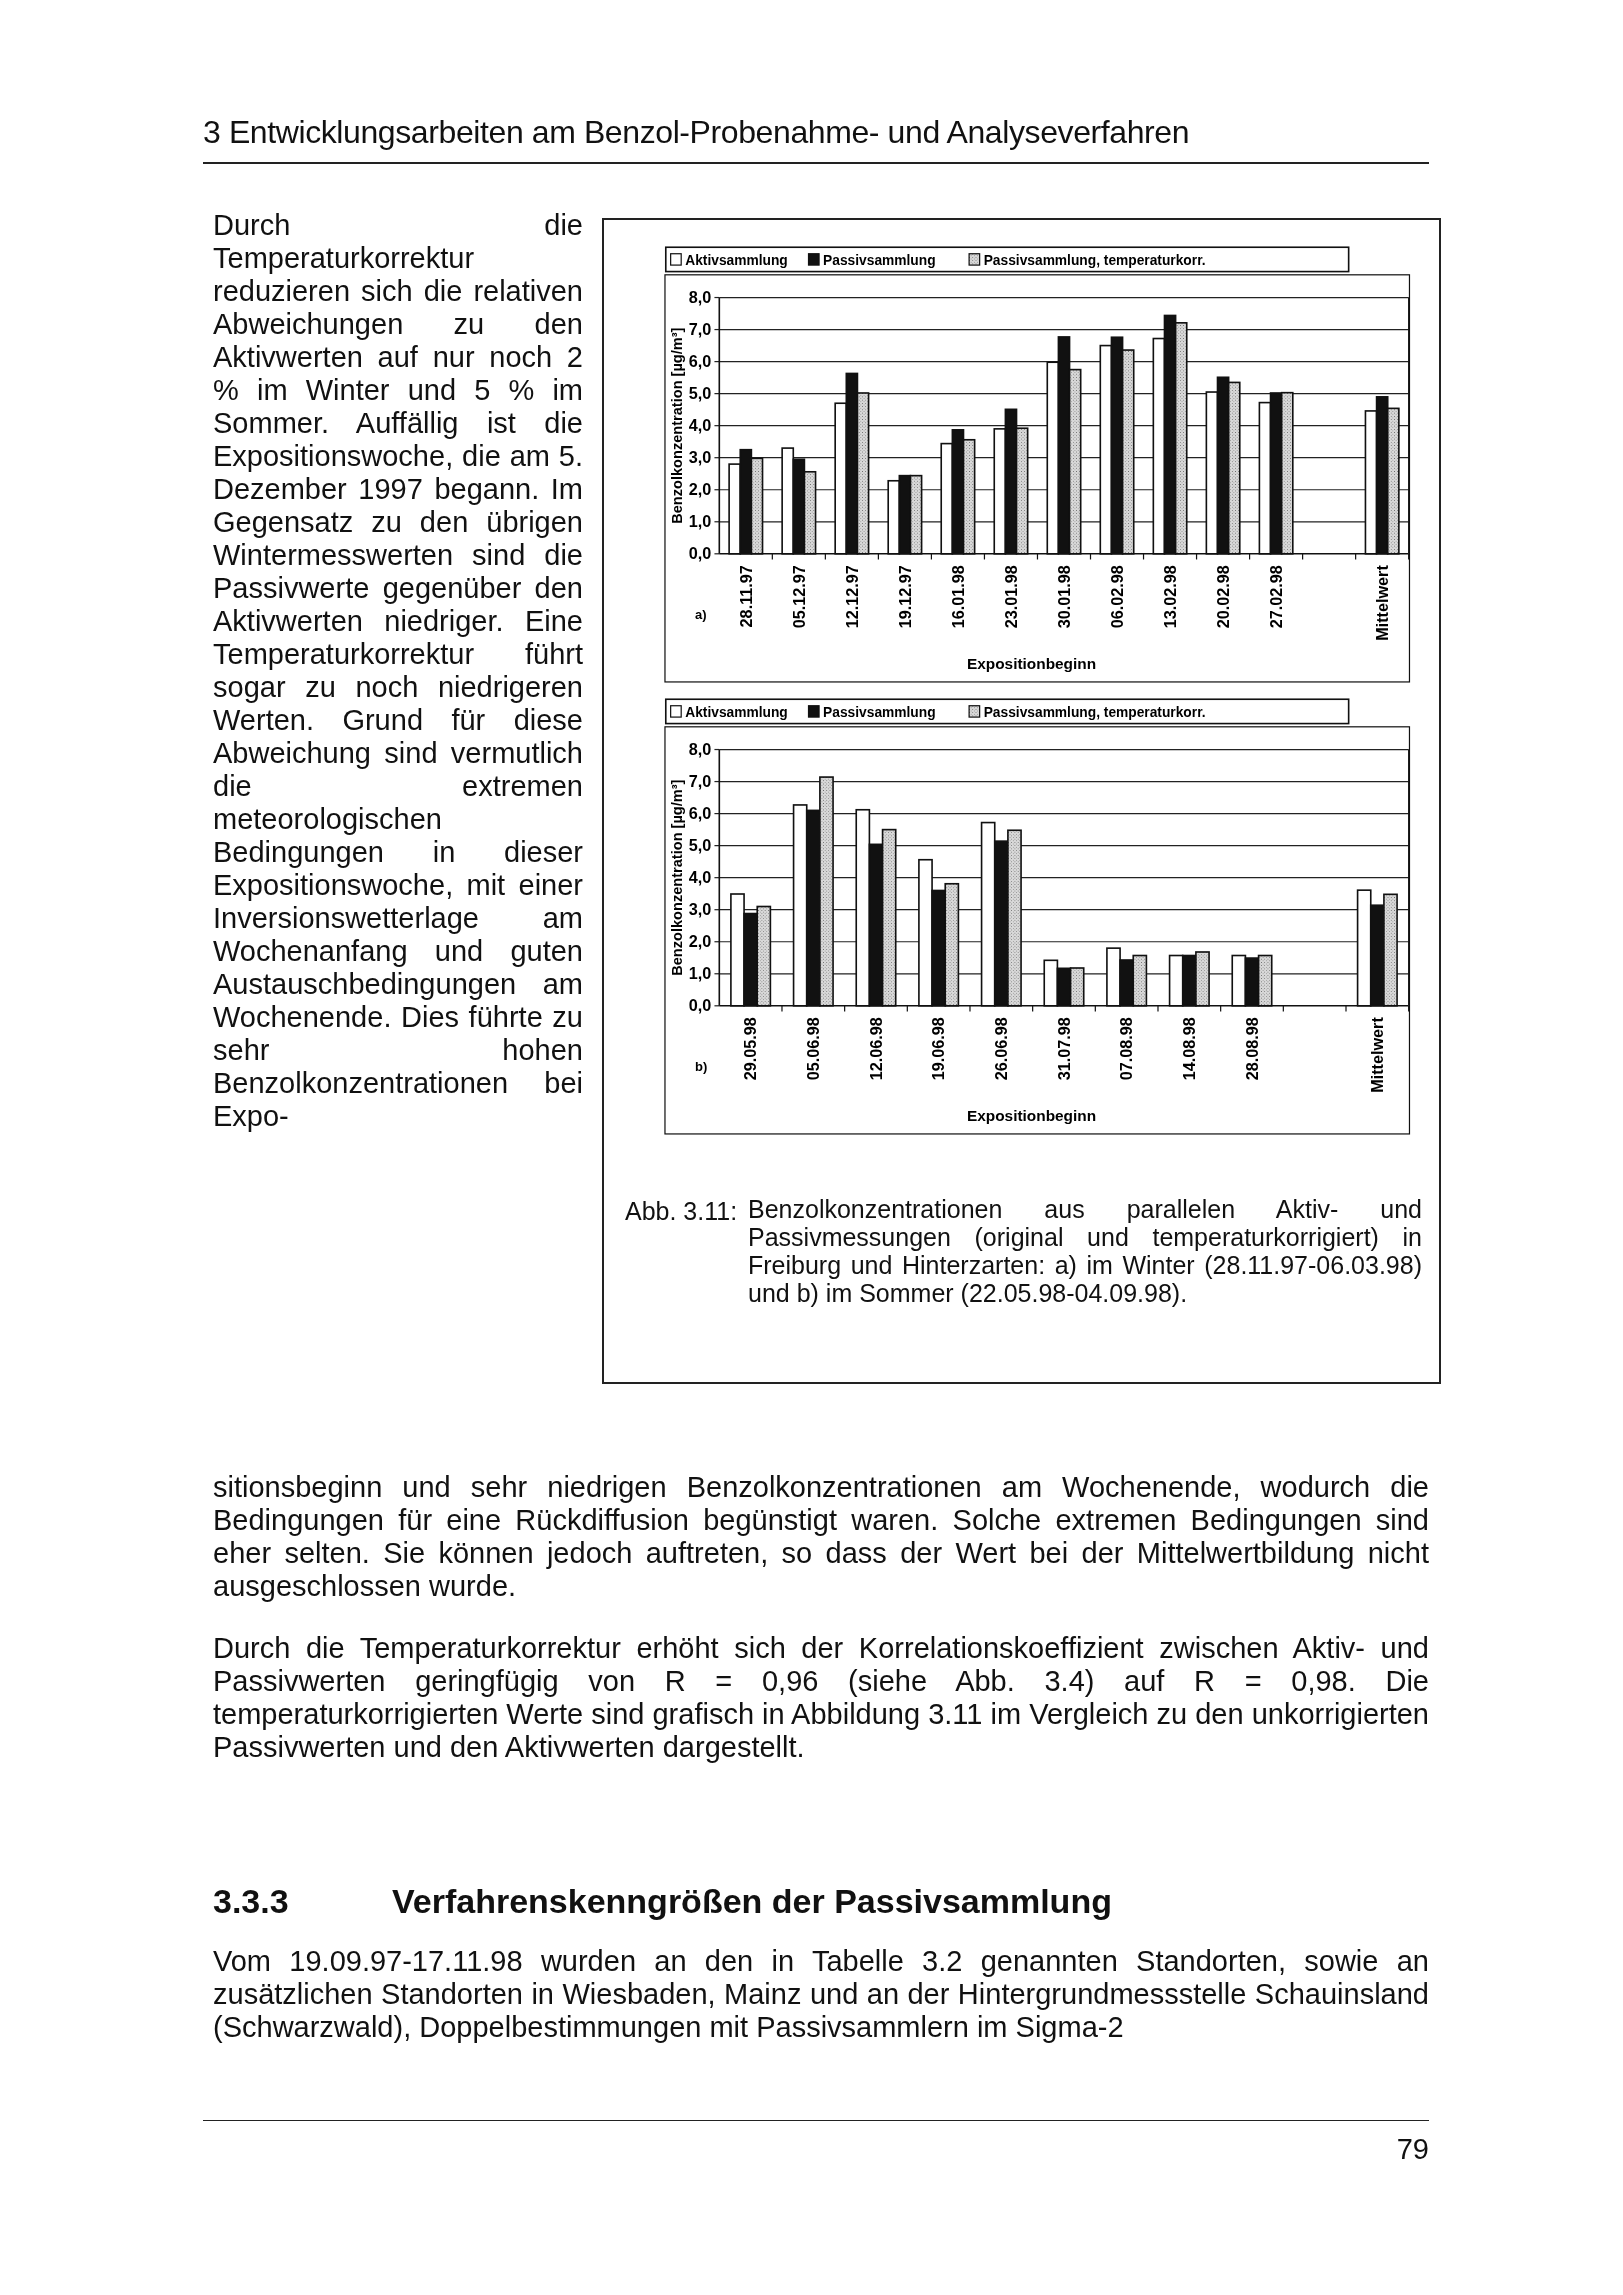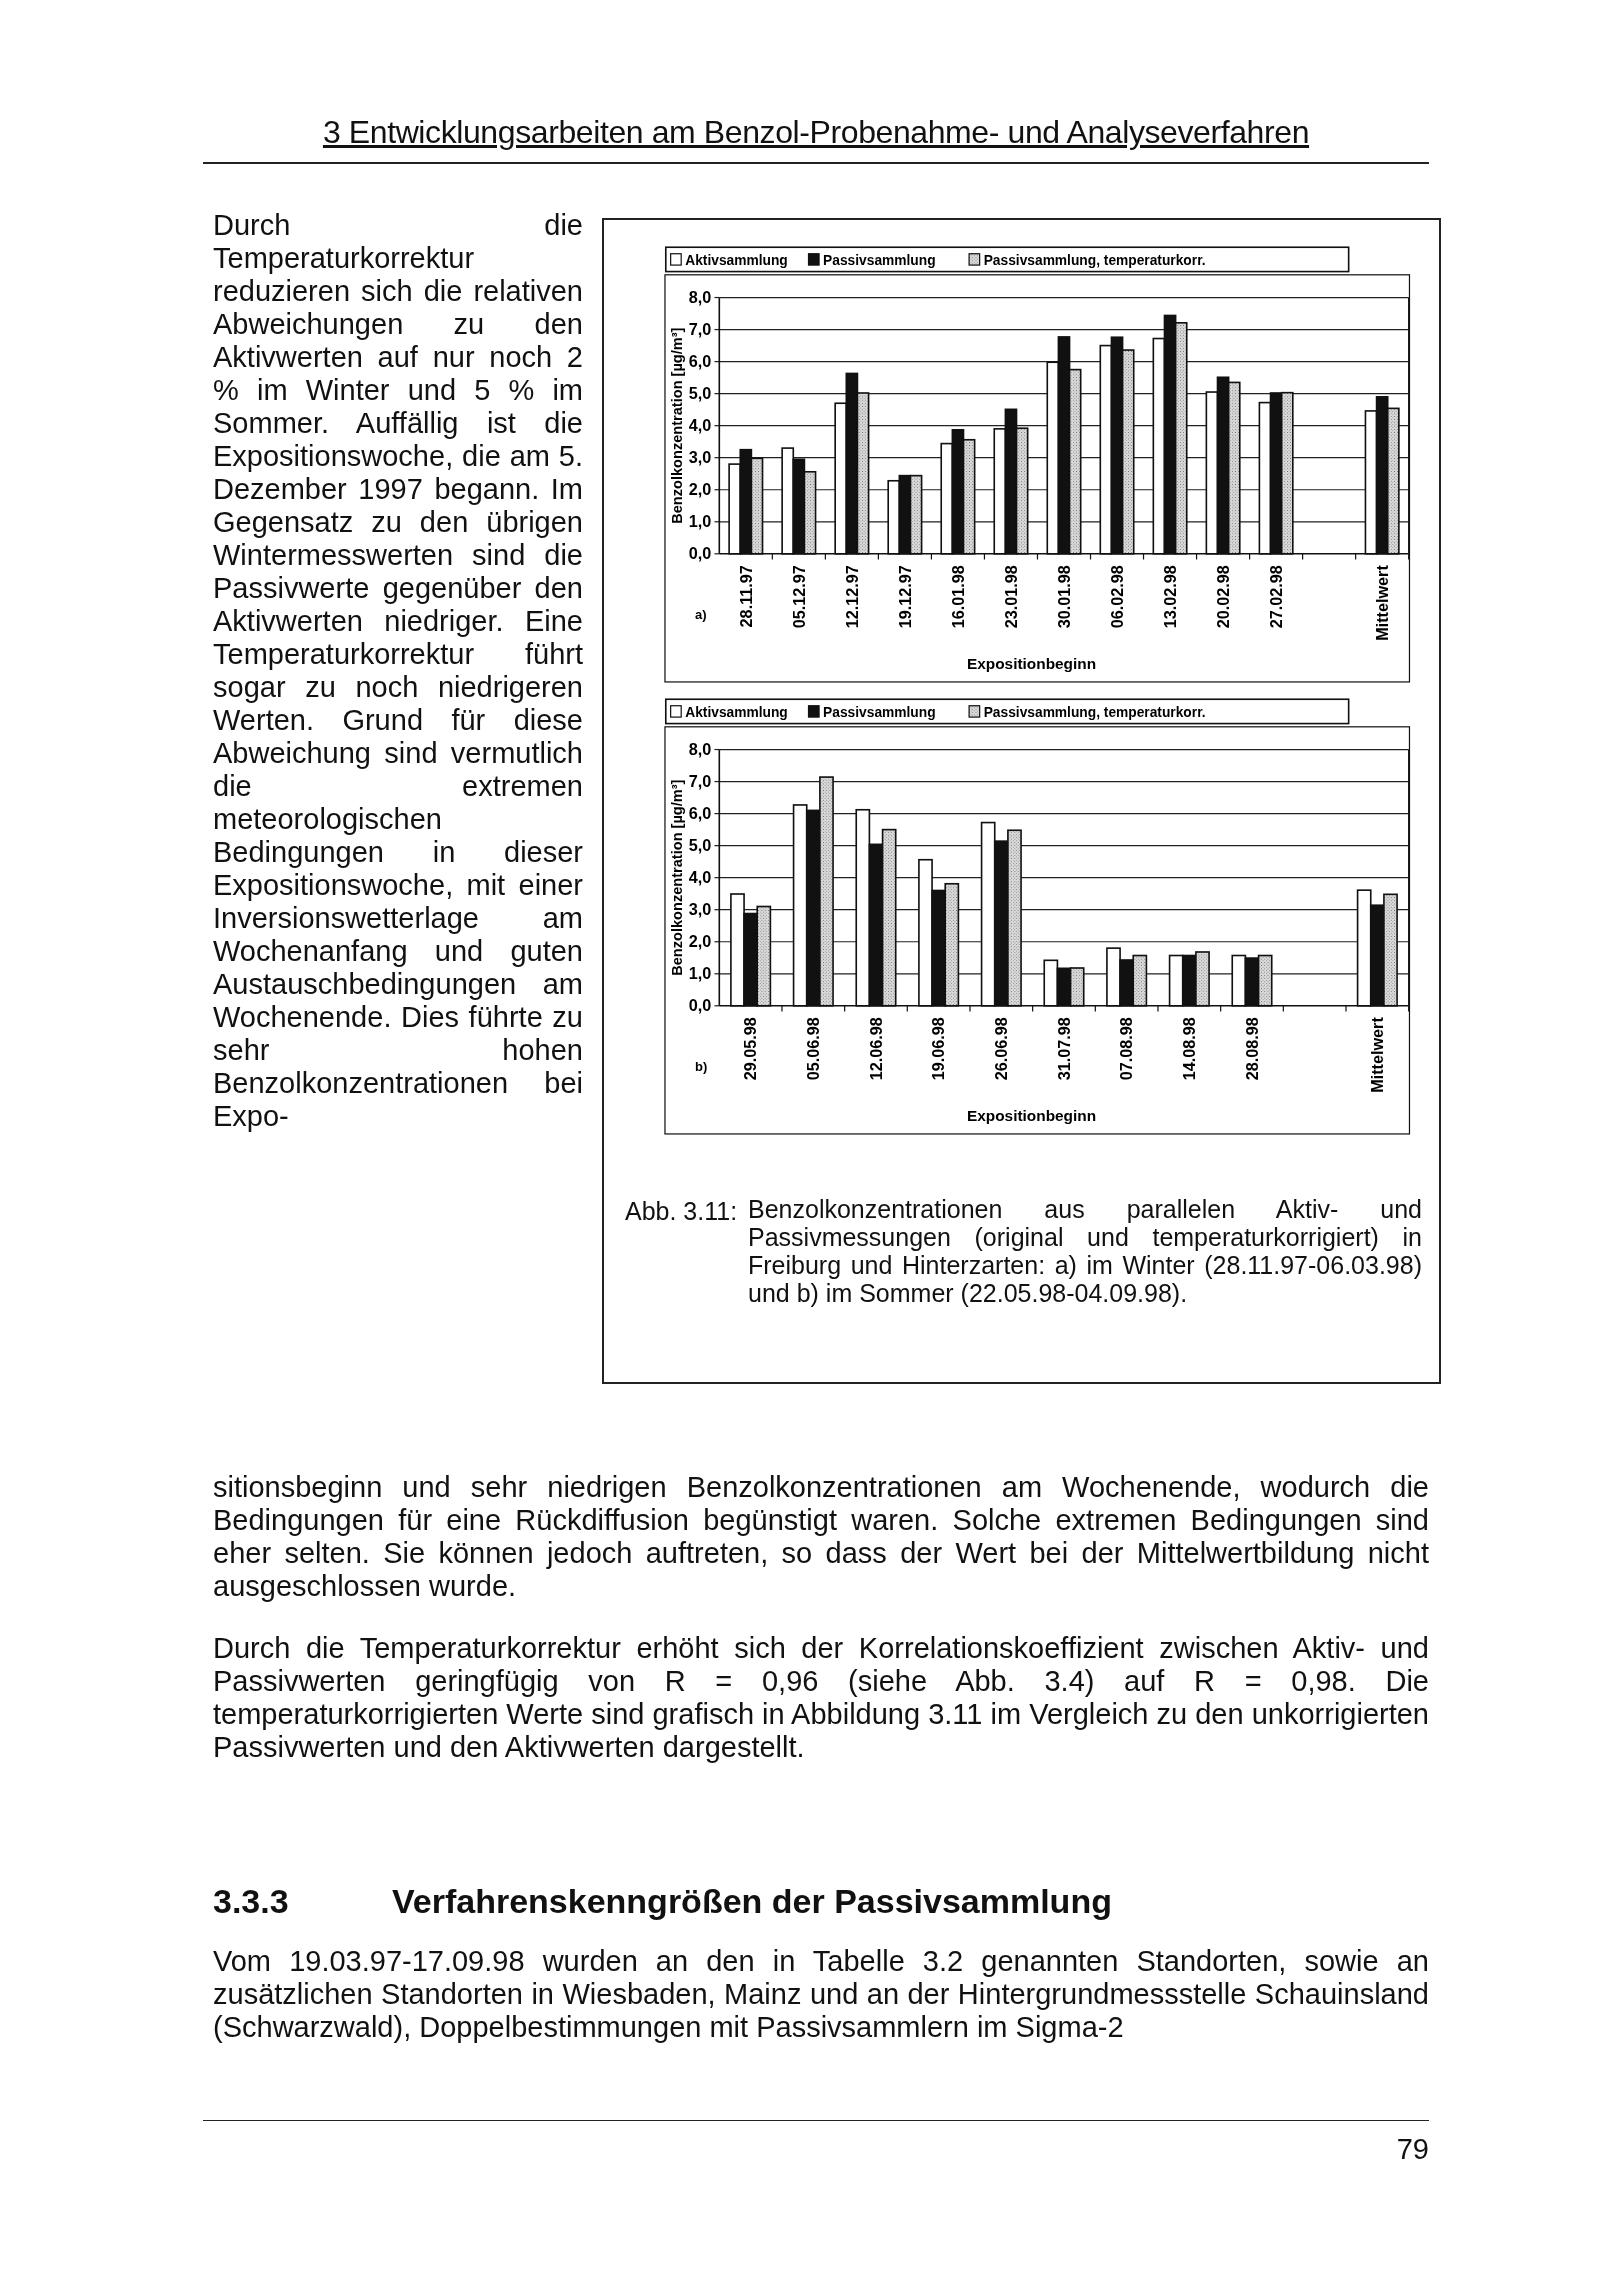--- a/index.html
+++ b/index.html
@@ -1,19 +1,19 @@
 <!DOCTYPE html>
 <html style="font-size:13px"><head>
 <meta charset="utf-8">
 <style>
   html, body { margin:0; padding:0; background:#fff; }
   body { width:1623px; height:2295px; position:relative; overflow:hidden;
          font-family:"Liberation Sans", sans-serif; color:#111; }
-  .runhead { position:absolute; left:203px; width:1226px; top:114px; text-align:center;
-             font-size:32px; letter-spacing:-0.4px;text-decoration:underline; }
+  .runhead { position:absolute; left:203px; width:1226px; top:114px; text-align:left;
+             font-size:32px; letter-spacing:-0.4px; }
   .rule-top { position:absolute; left:203px; width:1226px; top:162px; border-top:2.4px solid #222; }
   .para { position:absolute; font-size:29px; line-height:33px; text-align:justify; }
   .para-left { left:213px; top:209px; width:370px; }
   .para-full { left:213px; width:1216px; }
   .figure-box { position:absolute; left:602px; top:218px; width:839px; height:1166px;
                 border:2.4px solid #222; box-sizing:border-box; }
   .chart-wrap { position:absolute; left:664px; width:787px; }
   .caption { position:absolute; left:625px; top:1195px; width:808px; font-size:25px;
              line-height:28px; }
   .caption .lbl { position:absolute; left:0; top:2px; }
@@ -258,17 +258,17 @@
   <span class="txt">Benzolkonzentrationen aus parallelen Aktiv- und Passivmessungen (original und temperaturkorrigiert) in Freiburg und Hinterzarten: a) im Winter (28.11.97-06.03.98) und b) im Sommer (22.05.98-04.09.98).</span>
 </div>
 
 <div class="para para-full" style="top:1427px;margin-top:44px;">sitionsbeginn und sehr niedrigen Benzolkonzentrationen am Wochenende, wodurch die Bedingungen für eine Rückdiffusion begünstigt waren. Solche extremen Bedingungen sind eher selten. Sie können jedoch auftreten, so dass der Wert bei der Mittelwertbildung nicht ausgeschlossen wurde.</div>
 <div class="para para-full" style="top:1632px;">Durch die Temperaturkorrektur erhöht sich der Korrelationskoeffizient zwischen Aktiv- und Passivwerten geringfügig von R = 0,96 (siehe Abb. 3.4) auf R = 0,98. Die temperaturkorrigierten Werte sind grafisch in Abbildung 3.11 im Vergleich zu den unkorrigierten Passivwerten und den Aktivwerten dargestellt.</div>
 
 <div class="h3">
   <span class="num">3.3.3</span><span>Verfahrenskenngrößen der Passivsammlung</span>
 </div>
 
-<div class="para para-full" style="top:1945px;">Vom 19.03.97-17.09.98 wurden an den in Tabelle 3.2 genannten Standorten, sowie an zusätzlichen Standorten in Wiesbaden, Mainz und an der Hintergrundmessstelle Schauinsland (Schwarzwald), Doppelbestimmungen mit Passivsammlern im Sigma-2</div>
+<div class="para para-full" style="top:1945px;">Vom 19.09.97-17.11.98 wurden an den in Tabelle 3.2 genannten Standorten, sowie an zusätzlichen Standorten in Wiesbaden, Mainz und an der Hintergrundmessstelle Schauinsland (Schwarzwald), Doppelbestimmungen mit Passivsammlern im Sigma-2</div>
 
 <div class="rule-bottom"></div>
 <div class="pageno">79</div>
 
 
 </body></html>

